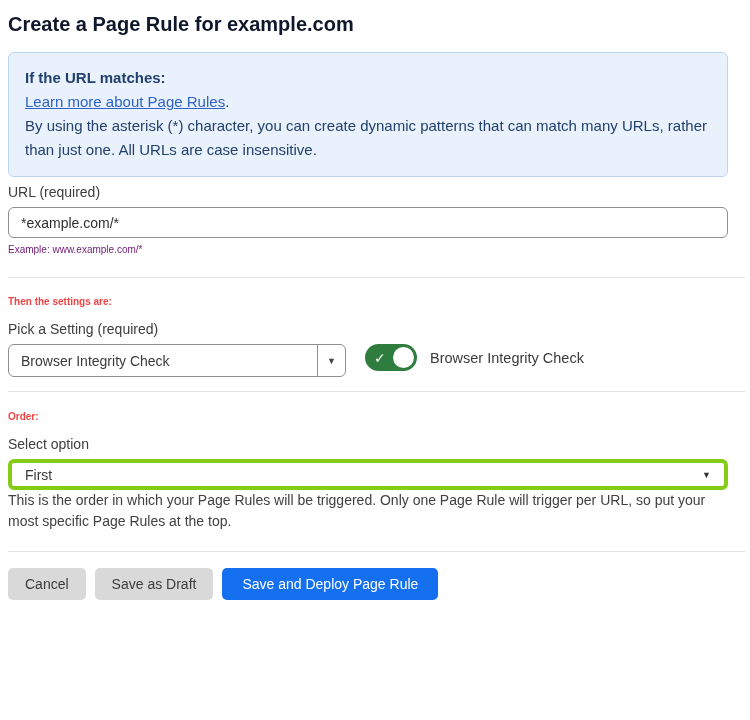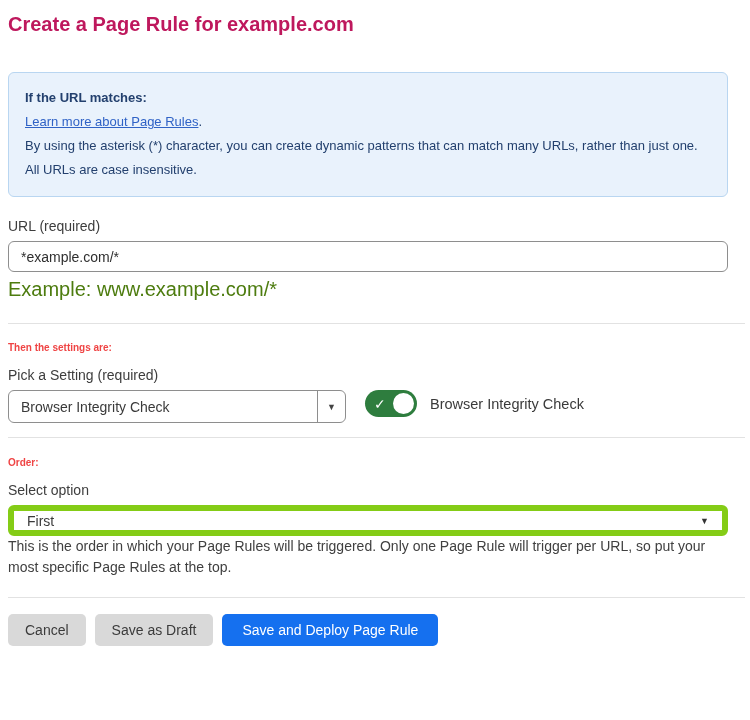--- a/index.html
+++ b/index.html
@@ -8,34 +8,34 @@
     background: #ffffff;
     font-family: "Liberation Sans", sans-serif;
     color: #333;
     overflow: hidden;
   }
   .container { padding: 13px 22px 0 8px; }
 
   .page-title {
     font-size: 20px;
     font-weight: bold;
-    color: #be185d;
-    margin-bottom: 36px;
+    color: #0f172a;
+    margin-bottom: 16px;
   }
 
   
   .info-box {
     background: #e9f2fc;
     border: 1px solid #b9d6f1;
     border-radius: 6px;
     padding: 13px 16px 14px 16px;
     color: #23406e;
-    font-size: 13px;
+    font-size: 15px;
     line-height: 24px;
-    margin-bottom: 21px;
+    margin-bottom: 7px;
   }
   .info-box .info-heading { font-weight: bold; }
   .info-box a.info-link {
     color: #2f62c6;
     text-decoration: underline;
     cursor: pointer;
   }
   .info-box .link-suffix { color: #23406e; }
 
   .field-label {
@@ -50,22 +50,22 @@
     border: 1px solid #8e8e8e;
     border-radius: 6px;
     font-family: "Liberation Sans", sans-serif;
     font-size: 14px;
     color: #2f2f2f;
     padding: 0 12px;
     background: #fff;
     outline: none;
   }
   .field-hint {
-    font-size: 20px;
-    color: #4d7c0f;
+    font-size: 10px;
+    color: #701a75;
     margin-top: 6px;
   }
 
   .divider {
     border: none;
     border-top: 1px solid #e2e2e2;
     width: 737px;
     margin-left: 0;
   }
   .divider.d1 { margin-top: 22px; margin-bottom: 18px; }
@@ -159,21 +159,21 @@
     font-family: "Liberation Sans", sans-serif;
     font-size: 14px;
     color: #3b3b3b;
     cursor: pointer;
   }
 
   
   .order-select {
     width: 720px;
     height: 31px;
-    border: 6px solid #84cc16;
+    border: 4px solid #84cc16;
     border-radius: 6px;
     background: #fff;
     display: flex;
     align-items: center;
     justify-content: space-between;
     padding: 0 13px;
     cursor: pointer;
     margin-top: 7px;
   }
   .order-select .os-value { font-size: 14px; color: #3a3a3a; }

